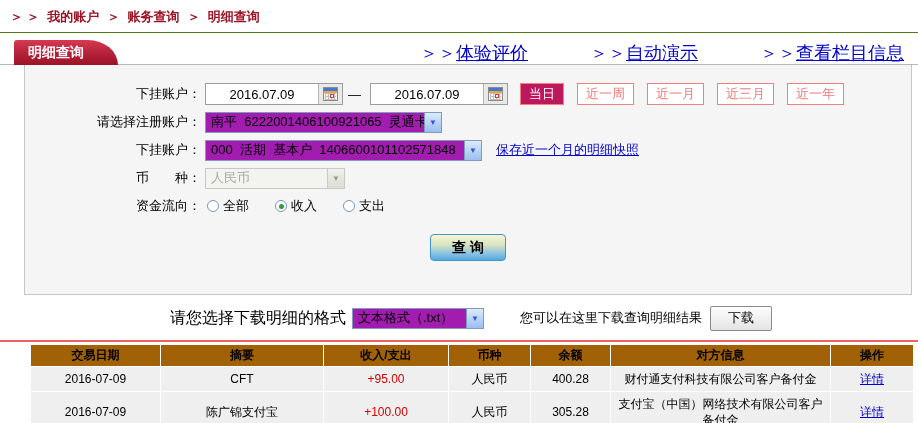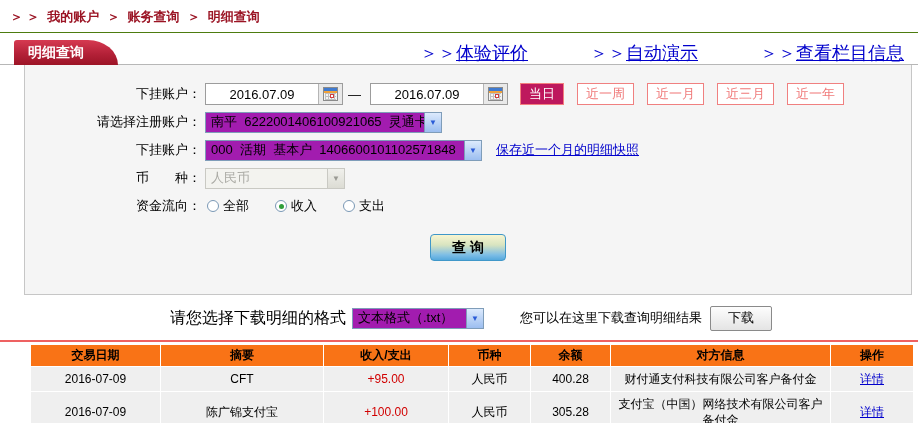--- a/index.html
+++ b/index.html
@@ -90,21 +90,21 @@
   .dl-hint { margin-left:36px; font-size:13px; }
   .dl-btn { margin-left:8px; width:62px; height:25px; border:1px solid #8a8a8a; border-radius:2px;
     background:linear-gradient(180deg,#fdfdfd,#e4e4e4); font-size:13px; cursor:pointer; font-family:inherit; }
 
   
   .red-line { margin-top:10px; border-top:2px solid #ee6161; }
 
   
   table { table-layout:fixed; width:883px; margin:2px 0 0 30px; border-collapse:separate;
     border-spacing:1px; background:#fff; font-size:12px; }
-  th { background:#f97316; font-weight:bold; height:21px; padding:2px 3px; text-align:center; }
+  th { background:#a16207; font-weight:bold; height:21px; padding:2px 3px; text-align:center; }
   td { background:#efefef; padding:4px 3px; text-align:center; vertical-align:middle; line-height:16px; }
   td.amount { color:#d10000; }
   td a { color:#0000cc; text-decoration:underline; cursor:pointer; }
 </style>
 </head>
 <body>
 
 <div class="breadcrumb">
   <span>＞ ＞</span>
   <span class="crumb">我的账户</span>

